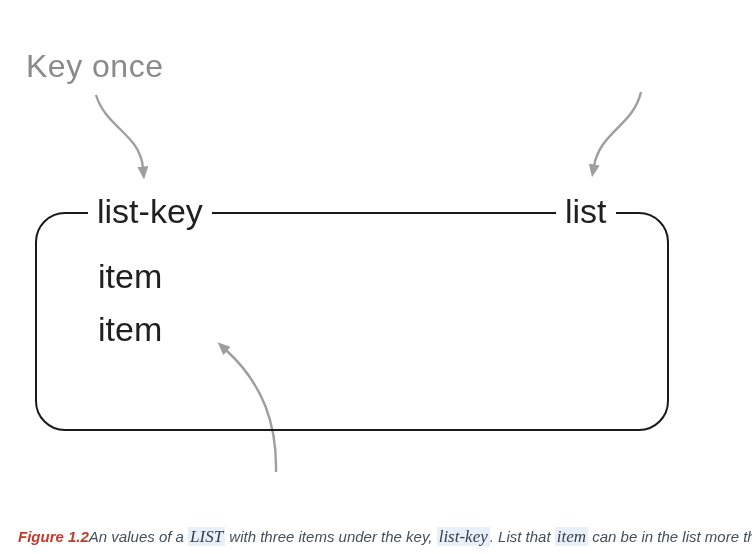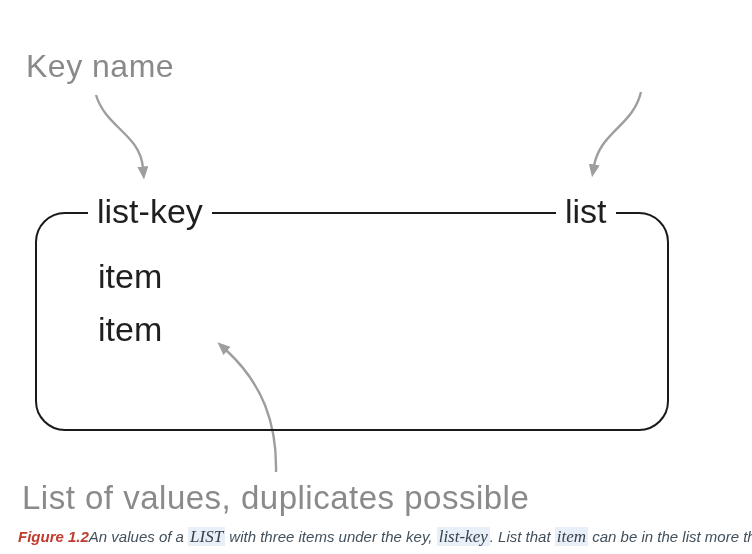--- a/index.html
+++ b/index.html
@@ -84,21 +84,21 @@
     background: #e8eff6;
     color: #35424e;
     padding: 0 2px;
   }
 </style>
 </head>
 <body>
 
 <div class="canvas">
 
-  <div class="annot annot-key-name">Key name</div>
+  <div class="annot annot-key-name">Key once</div>
 
 
   <svg class="arrows" width="752" height="554" viewBox="0 0 752 554">
     <defs>
       <marker id="ah" markerWidth="14" markerHeight="12" refX="1.5" refY="5.5" orient="auto" markerUnits="userSpaceOnUse">
         <path d="M0,0 L13,5.5 L0,11 z" fill="#9e9e9e"></path>
       </marker>
     </defs>
     <path d="M 96 95 C 106 128, 140 134, 143 168" fill="none" stroke="#9e9e9e" stroke-width="2.4" marker-end="url(#ah)"></path>
     <path d="M 641 92 C 633 126, 600 132, 594 166" fill="none" stroke="#9e9e9e" stroke-width="2.4" marker-end="url(#ah)"></path>
@@ -109,17 +109,16 @@
 
   <div class="on-border key-label">list-key</div>
 
   <div class="on-border type-label">list</div>
 
   <div class="items">
     <div>item</div>
     <div>item</div>
   </div>
 
-  <div class="annot annot-bottom">List of values, duplicates possible</div>
 
   <div class="caption"><span class="cap-fig">Figure 1.2</span><span>An values of a </span><span class="cap-code">LIST</span><span> with three items under the key, </span><span class="cap-code">list-key</span><span>. List that </span><span class="cap-code">item</span><span> can be in the list more than once.</span></div>
 
 </div>
 
 </body></html>

